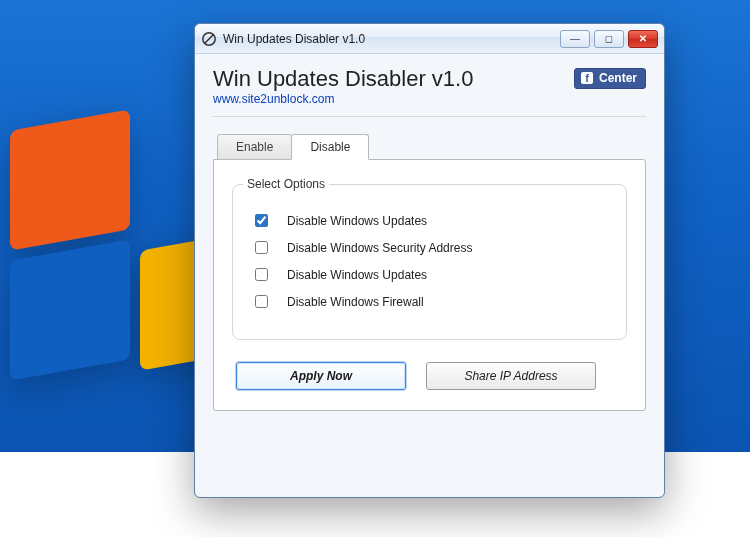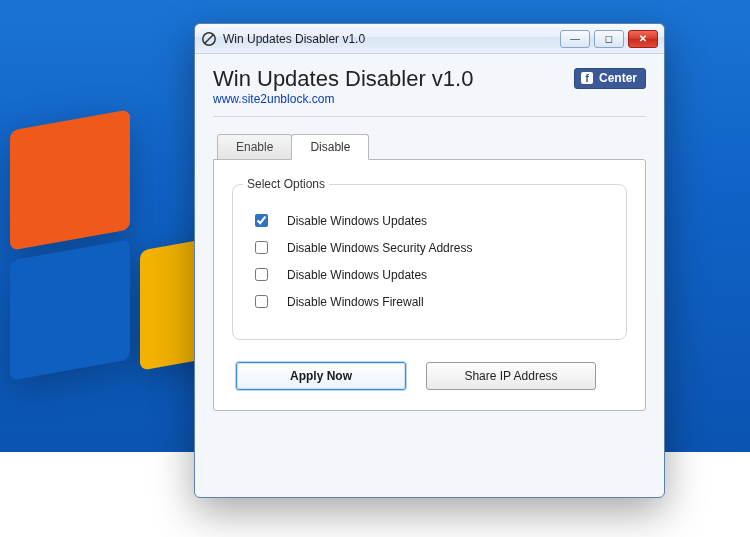--- a/index.html
+++ b/index.html
@@ -192,20 +192,21 @@
   .btn {
     min-width: 170px;
     height:28px;
     border:1px solid #9b9b9b;
     border-radius:3px;
     background: linear-gradient(180deg,#fefefe,#eaeaea);
     font-size:12px;
     color:#222;
     display:flex; align-items:center; justify-content:center;
     cursor:default;
+    font-style:italic;
   }
   .btn.primary {
     border:1px solid #3f86d8;
     box-shadow: 0 0 0 1px rgba(63,134,216,.35), inset 0 0 0 1px #cfe5fb;
     background: linear-gradient(180deg,#ffffff,#eaf3fd);
     font-weight:bold;
     color:#1a1a1a;
   }
 </style>
 </head>

